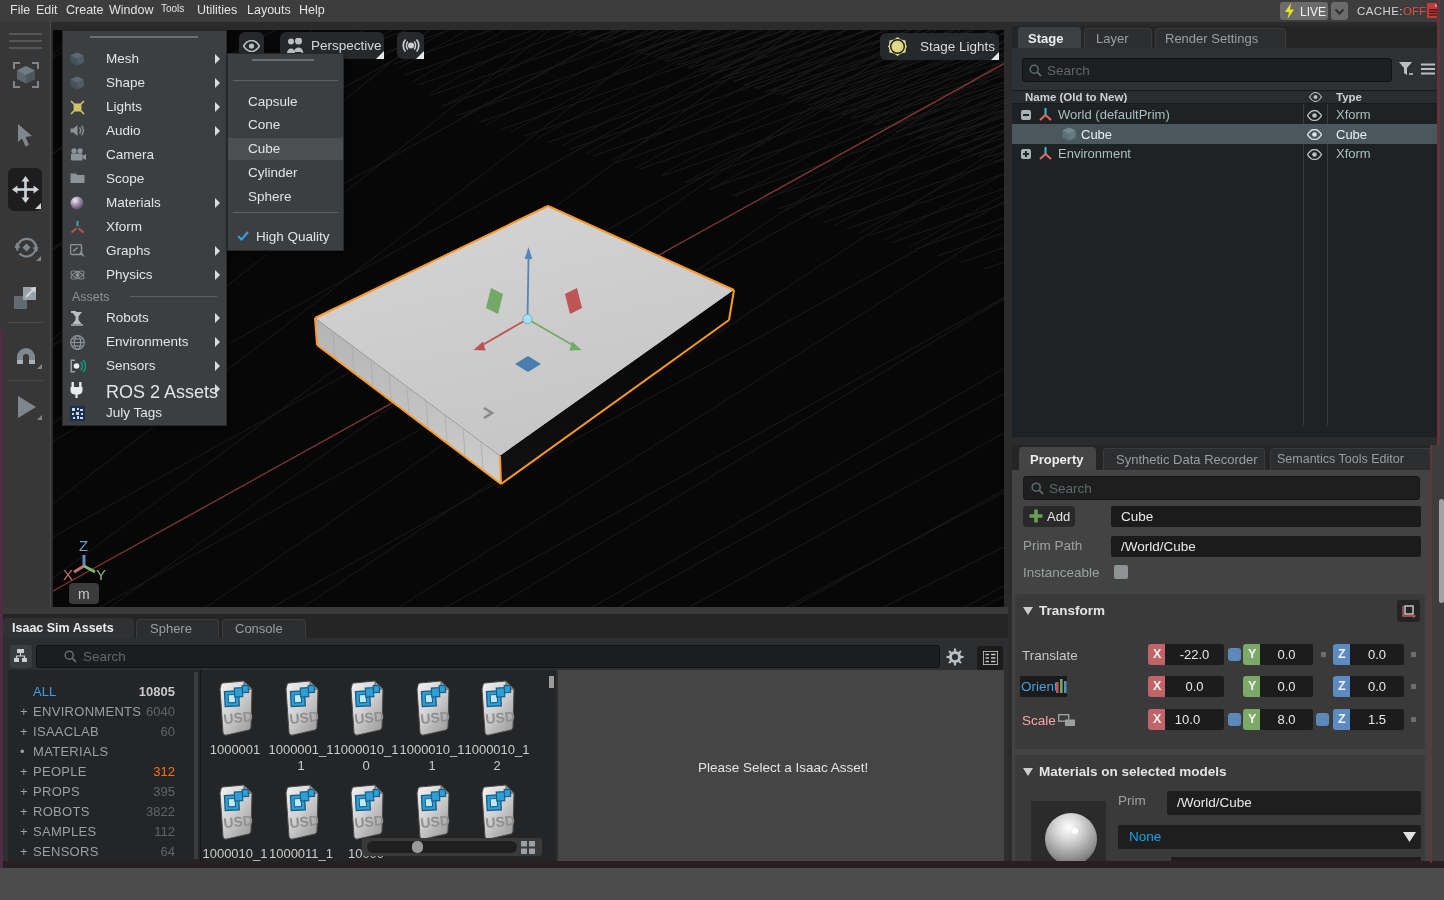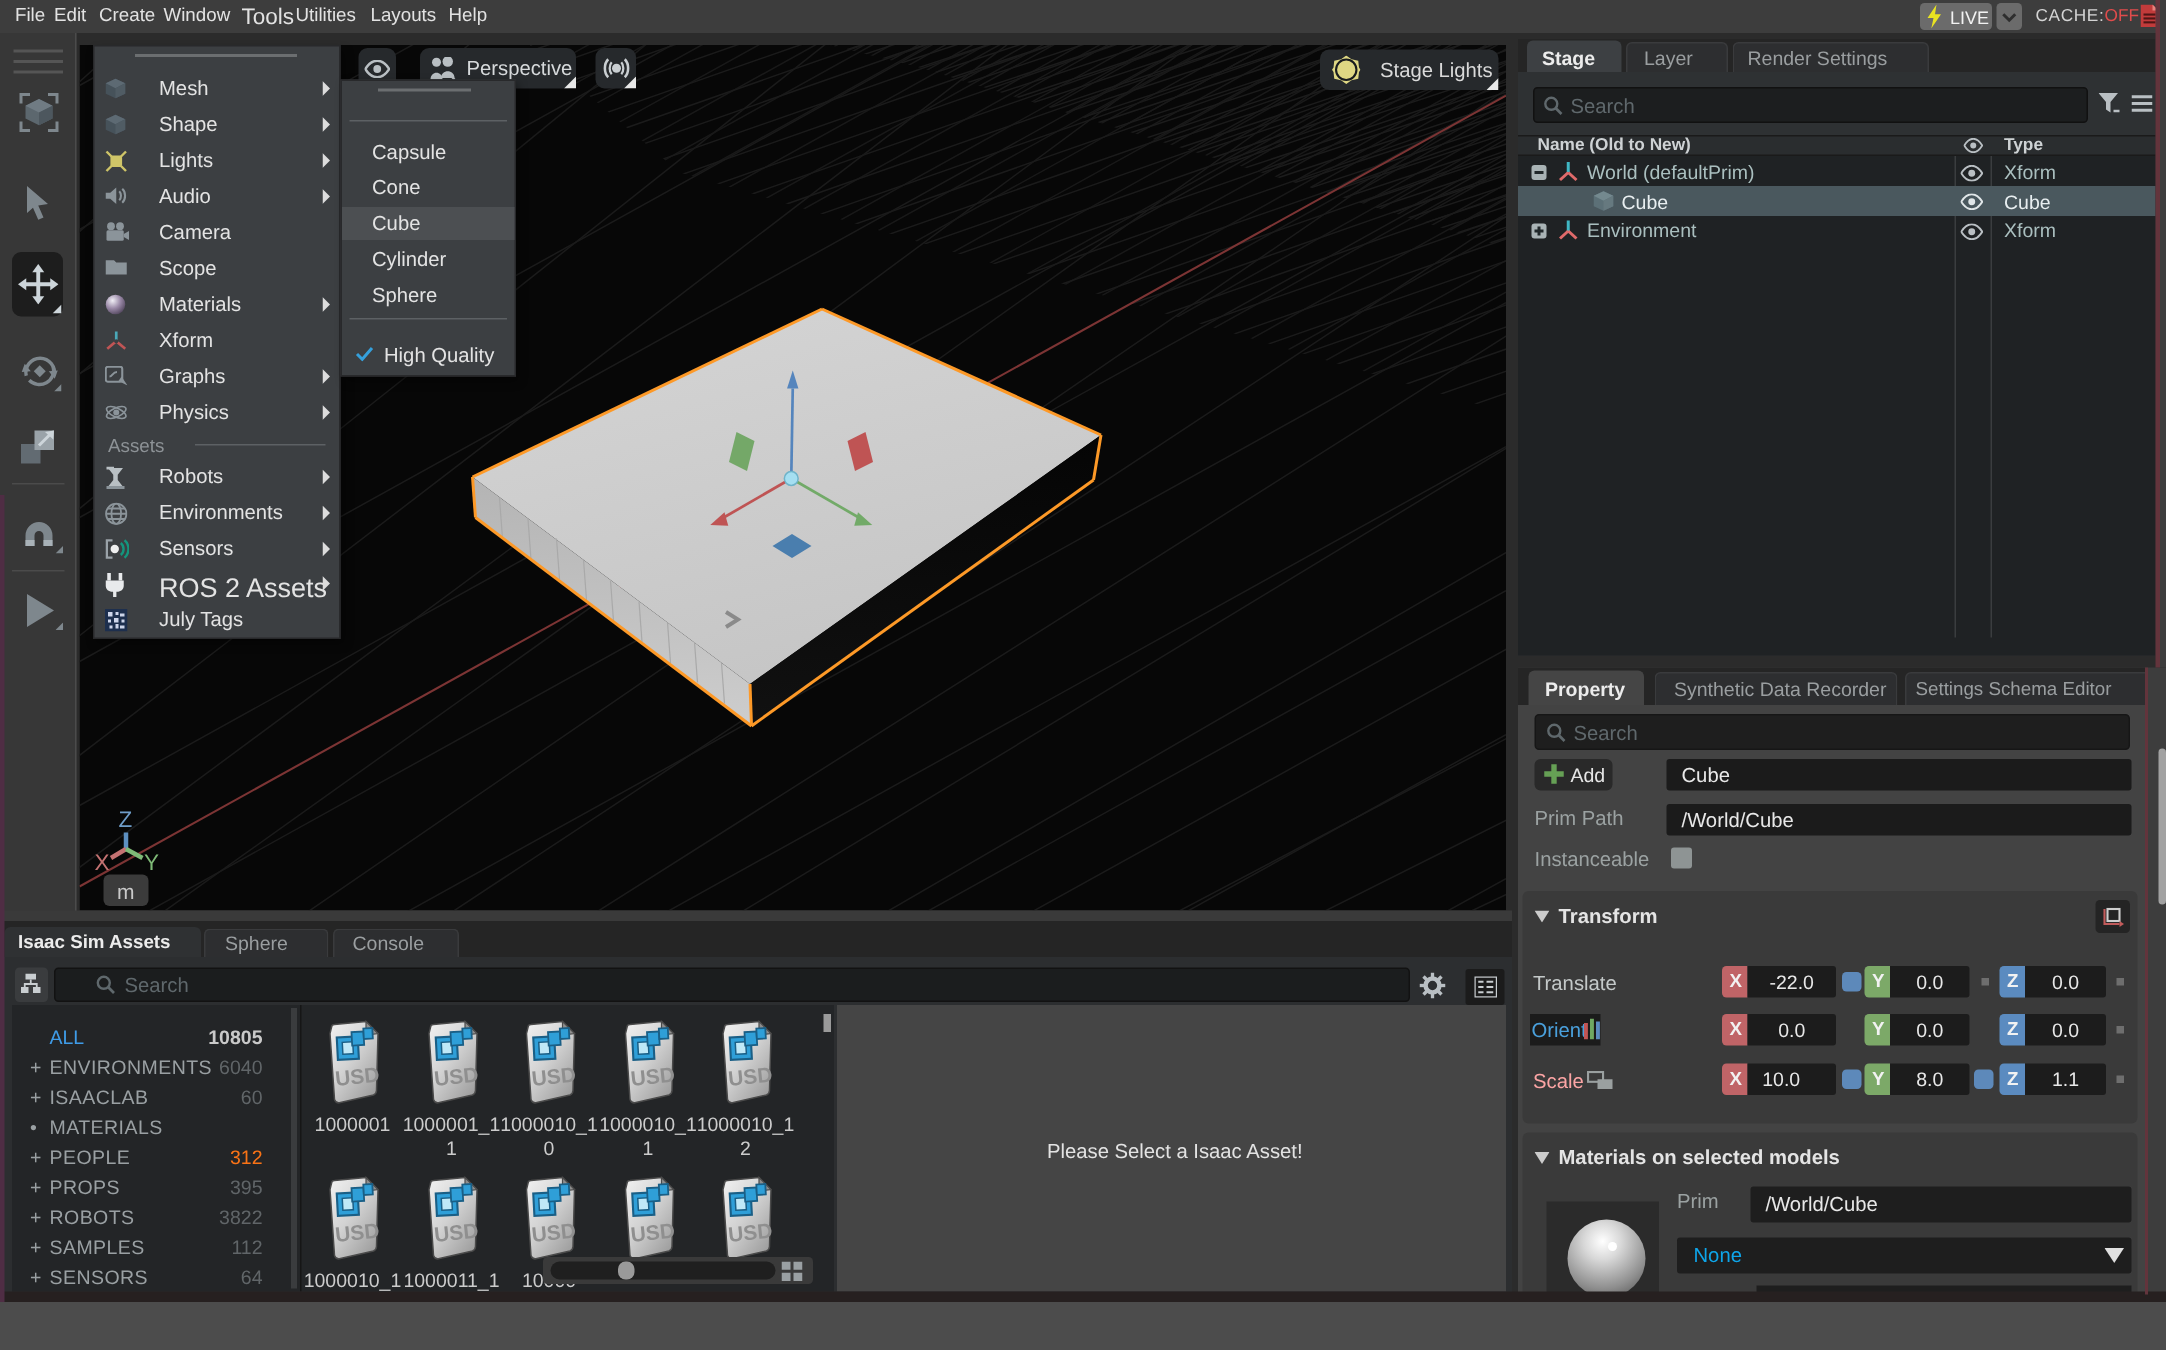--- a/index.html
+++ b/index.html
@@ -7,21 +7,21 @@
 .abs{position:absolute;}
 .txt{position:absolute;white-space:nowrap;}
 </style></head><body>
 <div id="app">
 
 <div class="abs" style="left:0;top:0;width:1444px;height:22px;background:#3d3d3d;"></div>
 <div class="txt" style="left:10px;top:3px;font-size:12.5px;color:#e2e2e2;">File</div>
 <div class="txt" style="left:36px;top:3px;font-size:12.5px;color:#e2e2e2;">Edit</div>
 <div class="txt" style="left:66px;top:3px;font-size:12.5px;color:#e2e2e2;">Create</div>
 <div class="txt" style="left:109px;top:3px;font-size:12.5px;color:#e2e2e2;">Window</div>
-<div class="txt" style="left:161px;top:3px;font-size:15px;color:#e2e2e2;text-align:right;">Tools</div>
+<div class="txt" style="left:161px;top:3px;font-size:10px;color:#e2e2e2;text-align:right;">Tools</div>
 <div class="txt" style="left:197px;top:3px;font-size:12.5px;color:#e2e2e2;">Utilities</div>
 <div class="txt" style="left:247px;top:3px;font-size:12.5px;color:#e2e2e2;">Layouts</div>
 <div class="txt" style="left:299px;top:3px;font-size:12.5px;color:#e2e2e2;">Help</div>
 <div class="abs" style="left:1280px;top:2px;width:48px;height:18px;background:#6b6b6b;border-radius:3px;"></div>
 <svg class="abs" style="left:1283px;top:3px;" width="13" height="16" viewBox="0 0 13 16">
       <path d="M8 0 L2 9 L6 9 L4.5 16 L11 6.5 L7 6.5 Z" fill="#e8e322"></path>
     </svg>
 <div class="txt" style="left:1300px;top:5px;font-size:12px;color:#f2f2f2;">LIVE</div>
 <div class="abs" style="left:1331px;top:2px;width:17px;height:18px;background:#6b6b6b;border-radius:3px;"></div>
 <svg class="abs" style="left:1334px;top:8px;" width="11" height="7" viewBox="0 0 11 7">
@@ -911,21 +911,21 @@
       <circle cx="7.5" cy="5.5" r="2.3" fill="#b9bfc3"></circle>
     </svg>
 <div class="txt" style="left:1336px;top:146px;font-size:13px;color:#aabfbf;">Xform</div>
 <div class="abs" style="left:1012px;top:445px;width:418px;height:418px;background:#434343;"></div>
 <div class="abs" style="left:1012px;top:445px;width:418px;height:25px;background:#252525;"></div>
 <div class="abs" style="left:1019px;top:447px;width:77px;height:23px;background:#454545;border-radius:4px 4px 0 0;"></div>
 <div class="txt" style="left:1030px;top:452px;font-size:13px;font-weight:bold;color:#ececec;">Property</div>
 <div class="abs" style="left:1103px;top:448px;width:162px;height:22px;background:#2d2e30;border:1px solid #3a3b3d;border-bottom:none;border-radius:4px 4px 0 0;"></div>
 <div class="txt" style="left:1116px;top:452px;font-size:13px;color:#9a9ea0;">Synthetic Data Recorder</div>
 <div class="abs" style="left:1270px;top:448px;width:174px;height:22px;background:#2d2e30;border:1px solid #3a3b3d;border-bottom:none;border-radius:4px 4px 0 0;"></div>
-<div class="txt" style="left:1277px;top:452px;font-size:12.5px;color:#9a9ea0;">Settings Schema Editor</div>
+<div class="txt" style="left:1277px;top:452px;font-size:12.5px;color:#9a9ea0;">Semantics Tools Editor</div>
 <div class="abs" style="left:1023px;top:476px;width:397px;height:24px;background:#1e1e1e;border:1px solid #161616;border-radius:3px;"></div>
 <svg class="abs" style="left:1031px;top:482px;" width="13" height="13" viewBox="0 0 13 13">
       <circle cx="5.2" cy="5.2" r="4" fill="none" stroke="#5f686c" stroke-width="1.6"></circle>
       <path d="M8.2 8.2 L12 12" stroke="#5f686c" stroke-width="1.8"></path>
     </svg>
 <div class="txt" style="left:1049px;top:481px;font-size:13.5px;color:#5f686c;">Search</div>
 <div class="abs" style="left:1023px;top:506px;width:52px;height:21px;background:#292929;border-radius:4px;"></div>
 <svg class="abs" style="left:1029px;top:509px;" width="14" height="14" viewBox="0 0 14 14">
       <path d="M5.2 0.5 H8.8 V5.2 H13.5 V8.8 H8.8 V13.5 H5.2 V8.8 H0.5 V5.2 H5.2 Z" fill="#66a055"></path>
     </svg>
@@ -995,21 +995,21 @@
     <div class="abs" style="left:1165px;top:712px;width:45px;text-align:center;font-size:13px;color:#e8e8e8;">10.0</div>
 <div class="abs" style="left:1228px;top:713px;width:13px;height:13px;background:#5d89ba;border-radius:3px;"></div>
 <div class="abs" style="left:1243px;top:709px;width:17px;height:21px;background:#7ca968;border-radius:3px 0 0 3px;"></div>
     <div class="txt" style="left:1248px;top:712px;font-size:12.5px;font-weight:bold;color:#f2f2f2;">Y</div>
 <div class="abs" style="left:1260px;top:709px;width:53px;height:21px;background:#1c1c1c;border-radius:0 2px 2px 0;"></div>
     <div class="abs" style="left:1260px;top:712px;width:53px;text-align:center;font-size:13px;color:#e8e8e8;">8.0</div>
 <div class="abs" style="left:1316px;top:713px;width:13px;height:13px;background:#5d89ba;border-radius:3px;"></div>
 <div class="abs" style="left:1333px;top:709px;width:17px;height:21px;background:#5b8bc0;border-radius:3px 0 0 3px;"></div>
     <div class="txt" style="left:1338px;top:712px;font-size:12.5px;font-weight:bold;color:#f2f2f2;">Z</div>
 <div class="abs" style="left:1350px;top:709px;width:54px;height:21px;background:#1c1c1c;border-radius:0 2px 2px 0;"></div>
-    <div class="abs" style="left:1350px;top:712px;width:54px;text-align:center;font-size:13px;color:#e8e8e8;">1.1</div>
+    <div class="abs" style="left:1350px;top:712px;width:54px;text-align:center;font-size:13px;color:#e8e8e8;">1.5</div>
 <div class="abs" style="left:1411px;top:717px;width:5px;height:5px;background:#6e6e6e;"></div>
 <div class="abs" style="left:1015px;top:755px;width:410px;height:108px;background:#3a3a3a;border-radius:4px 4px 0 0;"></div>
 <svg class="abs" style="left:1023px;top:768px;" width="10" height="8" viewBox="0 0 10 8">
       <path d="M0 0 H10 L5 8 Z" fill="#cccccc"></path>
     </svg>
 <div class="txt" style="left:1039px;top:764px;font-size:13.5px;font-weight:bold;color:#e4e4e4;">Materials on selected models</div>
 <div class="abs" style="left:1031px;top:801px;width:75px;height:62px;background:#2b2b2b;"></div>
 <svg class="abs" style="left:1031px;top:801px;" width="75" height="62" viewBox="0 0 75 62">
       <circle cx="40" cy="38" r="26" fill="url(#sphg2)"></circle>
       <defs>

